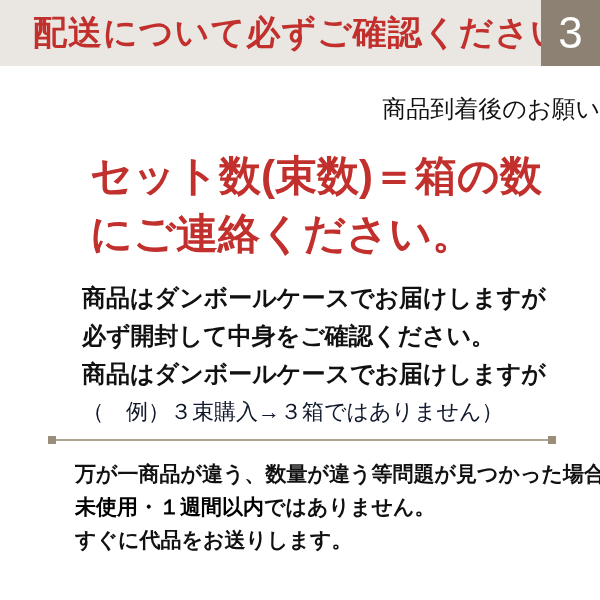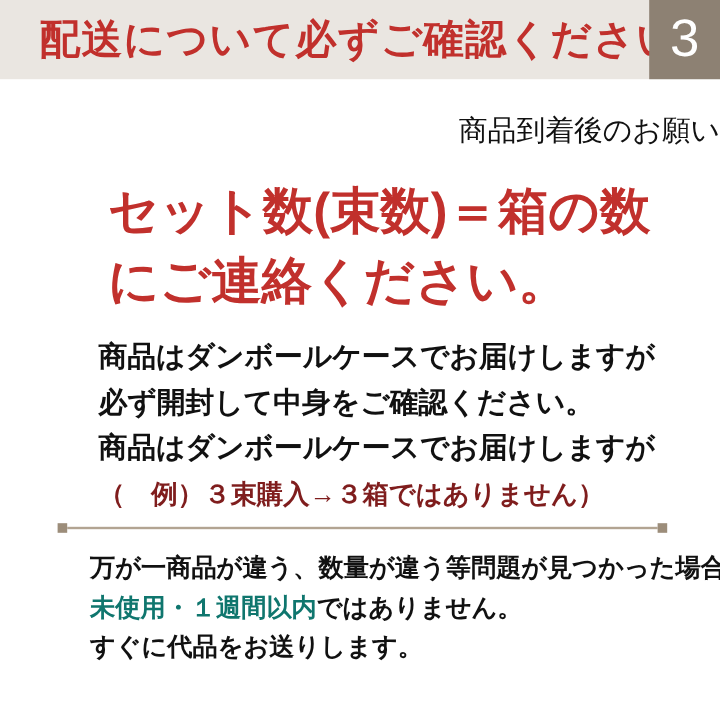--- a/index.html
+++ b/index.html
@@ -67,23 +67,23 @@
   
   .notice {
     margin: 16px 0 0 82px;
     font-size: 24px;
     font-weight: bold;
     color: #111111;
     line-height: 38px;
     white-space: nowrap;
   }
   .notice-example {
-    font-weight: bold;
+    font-weight: normal;
     font-size: 22px;
-    color: #7f1d1d;
+    color: #0f172a;
   }
 
   
   .divider {
     display: flex;
     align-items: center;
     margin: 5px 44px 0 48px;
   }
   .divider .cap {
     width: 8px;
@@ -99,21 +99,21 @@
 
   
   .footer-block {
     margin: 13px 0 0 75px;
     font-size: 21px;
     font-weight: bold;
     color: #111111;
     line-height: 33px;
     white-space: nowrap;
   }
-  .red-text { color: #0f766e; }
+  .red-text { color: #000000; }
 </style>
 </head>
 <body>
 
 <div class="page">
 
   <header class="header">
     <h1 class="header-title">配送について必ずご確認ください</h1>
     <div class="header-badge">
       <span>3</span>

